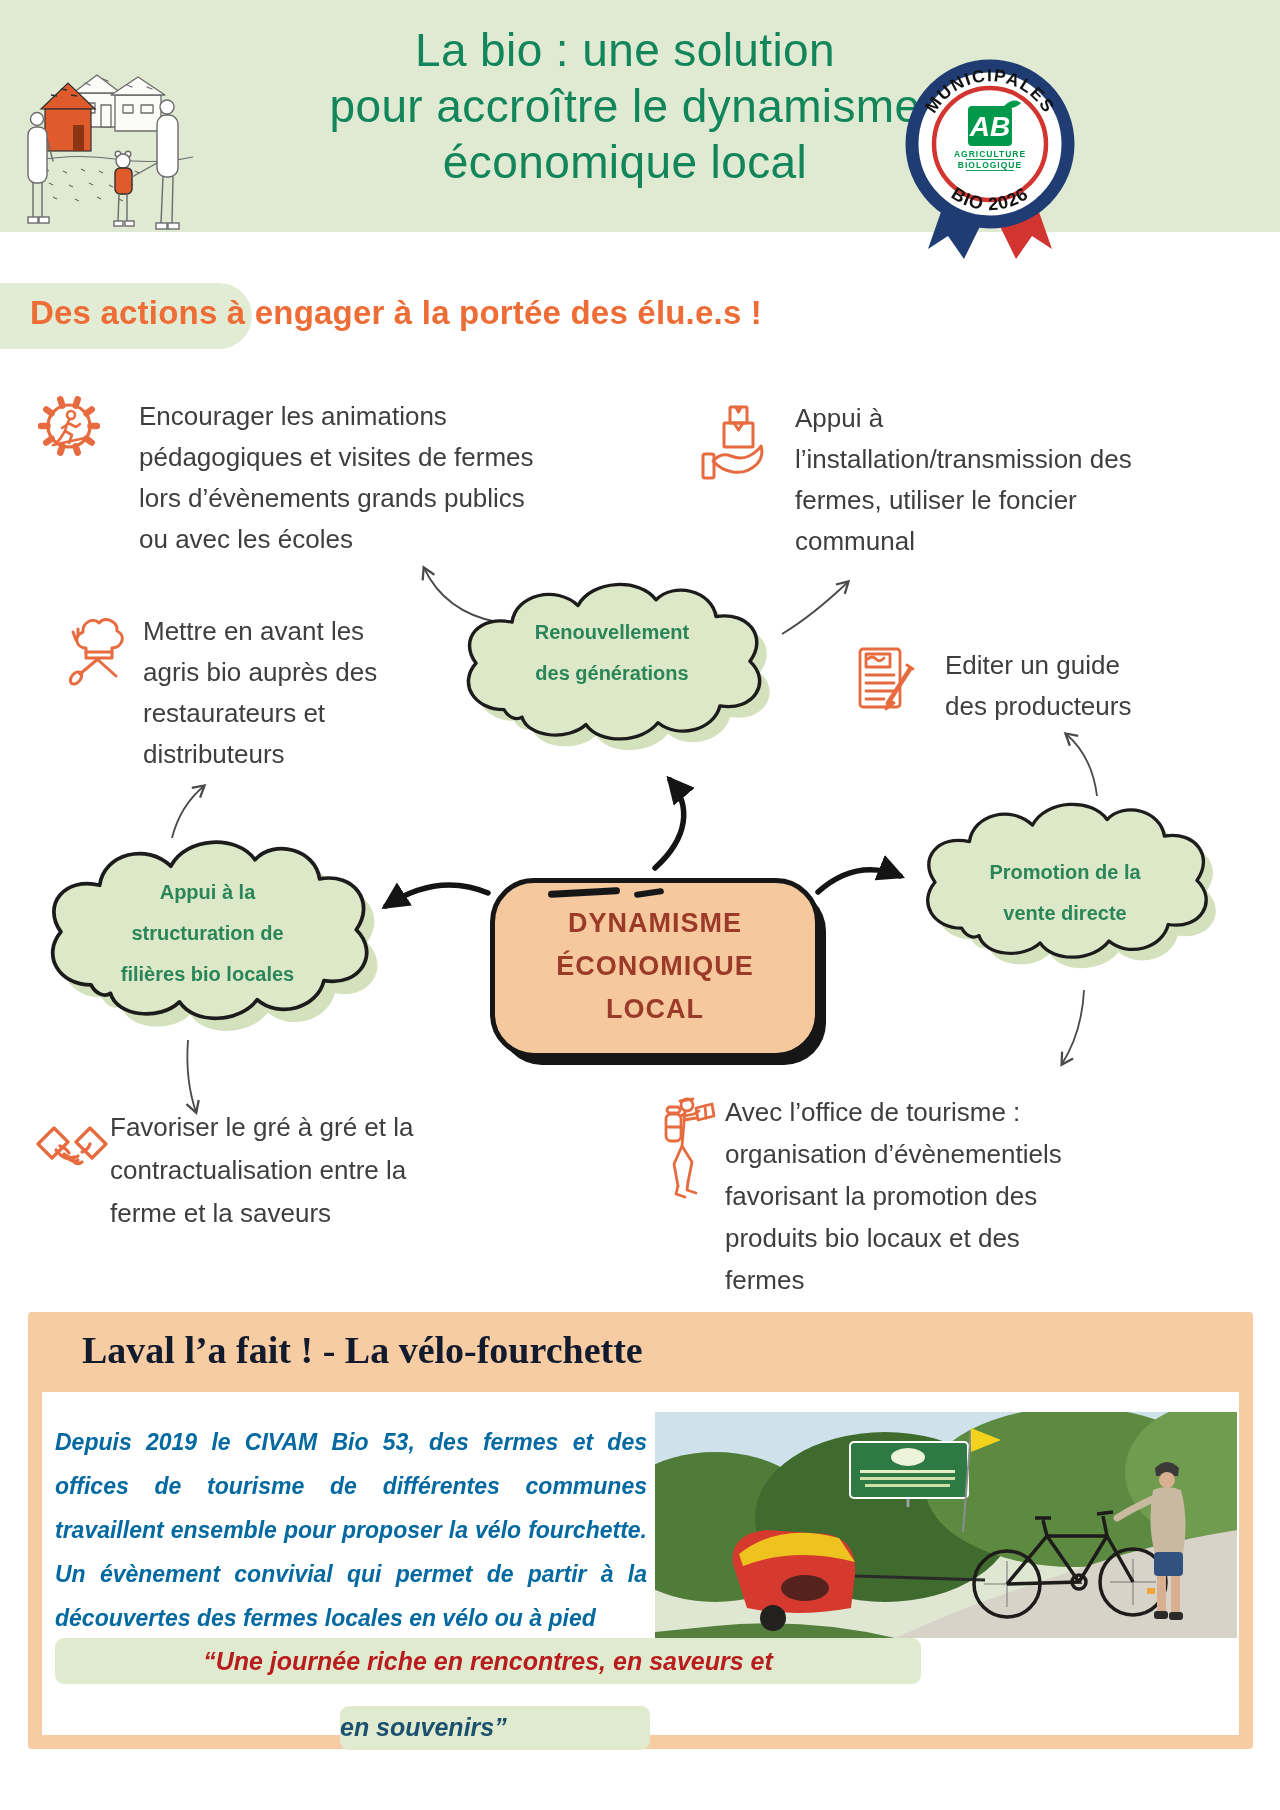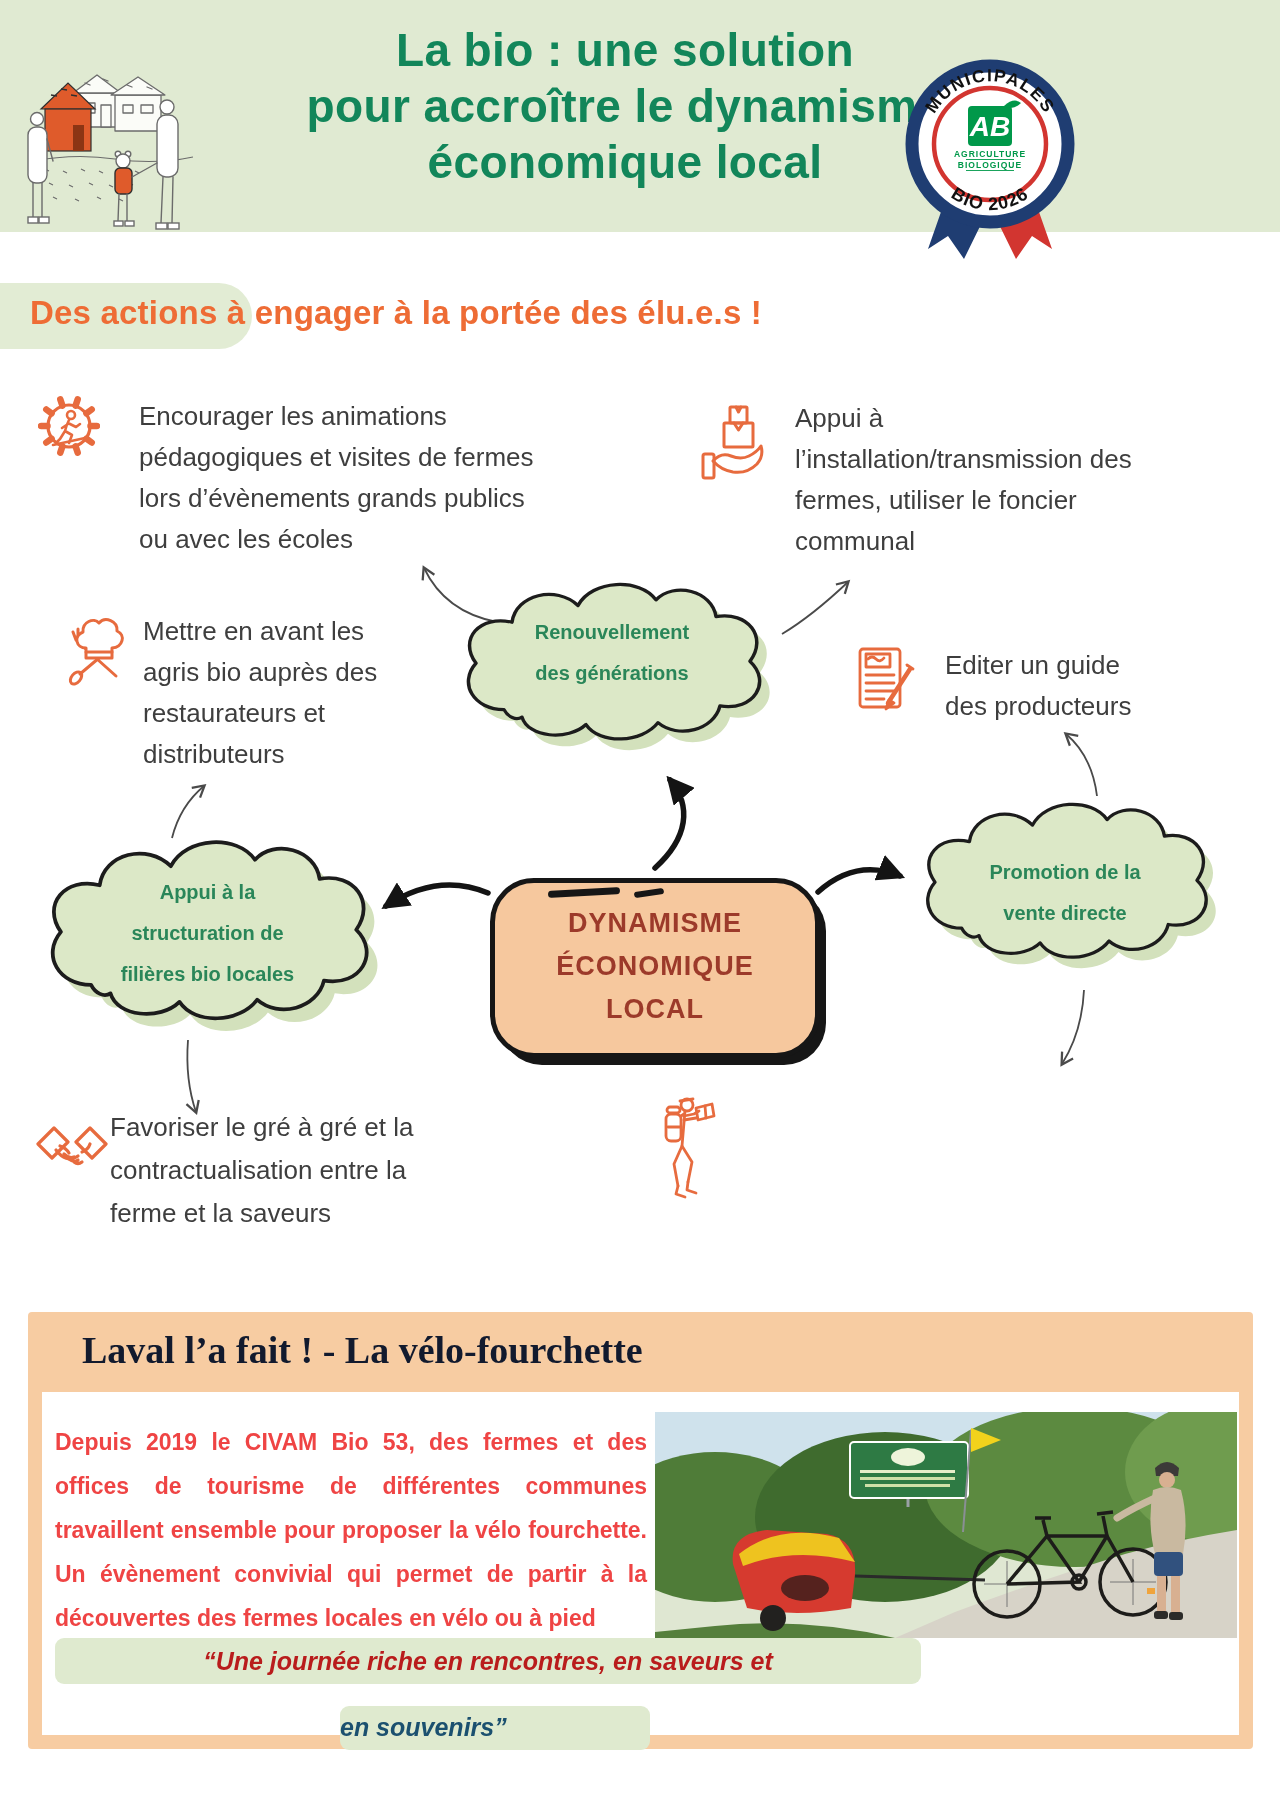--- a/index.html
+++ b/index.html
@@ -4,21 +4,21 @@
 <style>
   html,body{margin:0;padding:0;background:#ffffff;}
   .page{position:relative;width:1280px;height:1810px;background:#ffffff;overflow:hidden;
         font-family:"Liberation Sans",sans-serif;}
   .abs{position:absolute;}
   .tl{white-space:nowrap;}
 
   
   .header-band{left:0;top:0;width:1280px;height:232px;background:#e0ead2;}
   .main-title{left:215px;top:22px;width:820px;text-align:center;color:#12865a;
-              font-size:46px;font-weight:700;line-height:56px;letter-spacing:.4px;}
+              font-size:46px;font-weight:400;line-height:56px;letter-spacing:.4px;}
 
   
   .pill{left:0;top:283px;width:252px;height:66px;background:#e2ecd4;border-radius:0 33px 33px 0;}
   .section-heading{left:30px;top:294px;font-size:33px;font-weight:800;color:#ee6c35;
                    letter-spacing:.2px;white-space:nowrap;text-align:center;}
 
   
   .action-text{color:#3e3e3e;font-size:26px;line-height:41px;}
   .oicon{stroke:#e76b3e;fill:none;stroke-linecap:round;stroke-linejoin:round;}
 
@@ -38,22 +38,22 @@
   
   .arrow-layer{left:0;top:0;pointer-events:none;}
   .thin{stroke:#4a4a4a;stroke-width:1.8;fill:none;}
   .thick{stroke:#141414;stroke-width:5.5;fill:none;stroke-linecap:round;}
 
   
   .panel{left:28px;top:1312px;width:1225px;height:437px;background:#f7cca2;border-radius:4px;}
   .panel-title{left:82px;top:1328px;font-family:"Liberation Serif",serif;font-weight:700;
                font-size:38px;color:#121a2e;white-space:nowrap;}
   .panel-inner{left:42px;top:1392px;width:1197px;height:343px;background:#ffffff;}
-  .panel-body{left:55px;top:1420px;width:592px;color:#ef4444;font-size:23px;font-weight:700;
-              line-height:44px;text-align:justify;}
+  .panel-body{left:55px;top:1420px;width:592px;color:#0369a1;font-size:23px;font-weight:700;
+              font-style:italic;line-height:44px;text-align:justify;}
   .quote1{left:55px;top:1638px;width:866px;height:46px;background:#dfeacf;border-radius:9px;
           color:#b91c1c;font-size:25px;font-weight:700;font-style:italic;line-height:46px;text-align:center;}
   .quote2{left:340px;top:1684px;width:310px;height:44px;background:#dfeacf;border-radius:9px;
           color:#1b506f;font-size:25px;font-weight:700;font-style:italic;line-height:42px;text-align:left;margin-top:22px;}
 </style>
 </head>
 <body>
 
 <div class="page">
 
@@ -262,20 +262,27 @@
       <path d="M59,12 L60,24"></path>
       <path d="M38,22 L48,20 L53,17 M38,26 L50,24"></path>
       <path d="M39,17 L36,52"></path>
       <rect x="20" y="20" width="15" height="27" rx="5"></rect>
       <rect x="21" y="13" width="13" height="6" rx="3"></rect>
       <path d="M22,33 L35,33 M35,22 L38,20"></path>
       <path d="M36,52 L46,68 L42,88 M36,52 L28,70 L32,92"></path>
       <path d="M42,88 L41,96 L50,99 M32,92 L30,100 L39,103"></path>
     </g>
   </svg>
+  <div class="abs action-text" style="left:725px;top:1091px;line-height:42px;">
+    <div class="tl">Avec l’office de tourisme :</div>
+    <div class="tl">organisation d’évènementiels</div>
+    <div class="tl">favorisant la promotion des</div>
+    <div class="tl">produits bio locaux et des</div>
+    <div class="tl">fermes</div>
+  </div>
 
   <svg class="abs" style="left:452px;top:572px;" width="320" height="186" viewBox="0 0 320 200" preserveAspectRatio="none">
     <path class="cloud-blob" transform="translate(10,12)" d="M52,148 C22,148 6,120 24,98 C6,72 28,46 60,54 C64,24 104,14 126,36 C140,8 188,6 204,30 C222,10 260,20 264,48 C296,42 316,70 298,96 C320,118 302,150 268,144 C262,170 226,180 206,162 C190,184 148,186 134,164 C116,182 76,178 70,156 C64,160 56,156 52,148 Z"></path>
     <path class="cloud-main" d="M52,148 C22,148 6,120 24,98 C6,72 28,46 60,54 C64,24 104,14 126,36 C140,8 188,6 204,30 C222,10 260,20 264,48 C296,42 316,70 298,96 C320,118 302,150 268,144 C262,170 226,180 206,162 C190,184 148,186 134,164 C116,182 76,178 70,156 C64,160 56,156 52,148 Z"></path>
   </svg>
   <div class="abs cloud-text" style="left:452px;top:612px;width:320px;">
     <div class="tl">Renouvellement</div>
     <div class="tl">des générations</div>
   </div>
 

